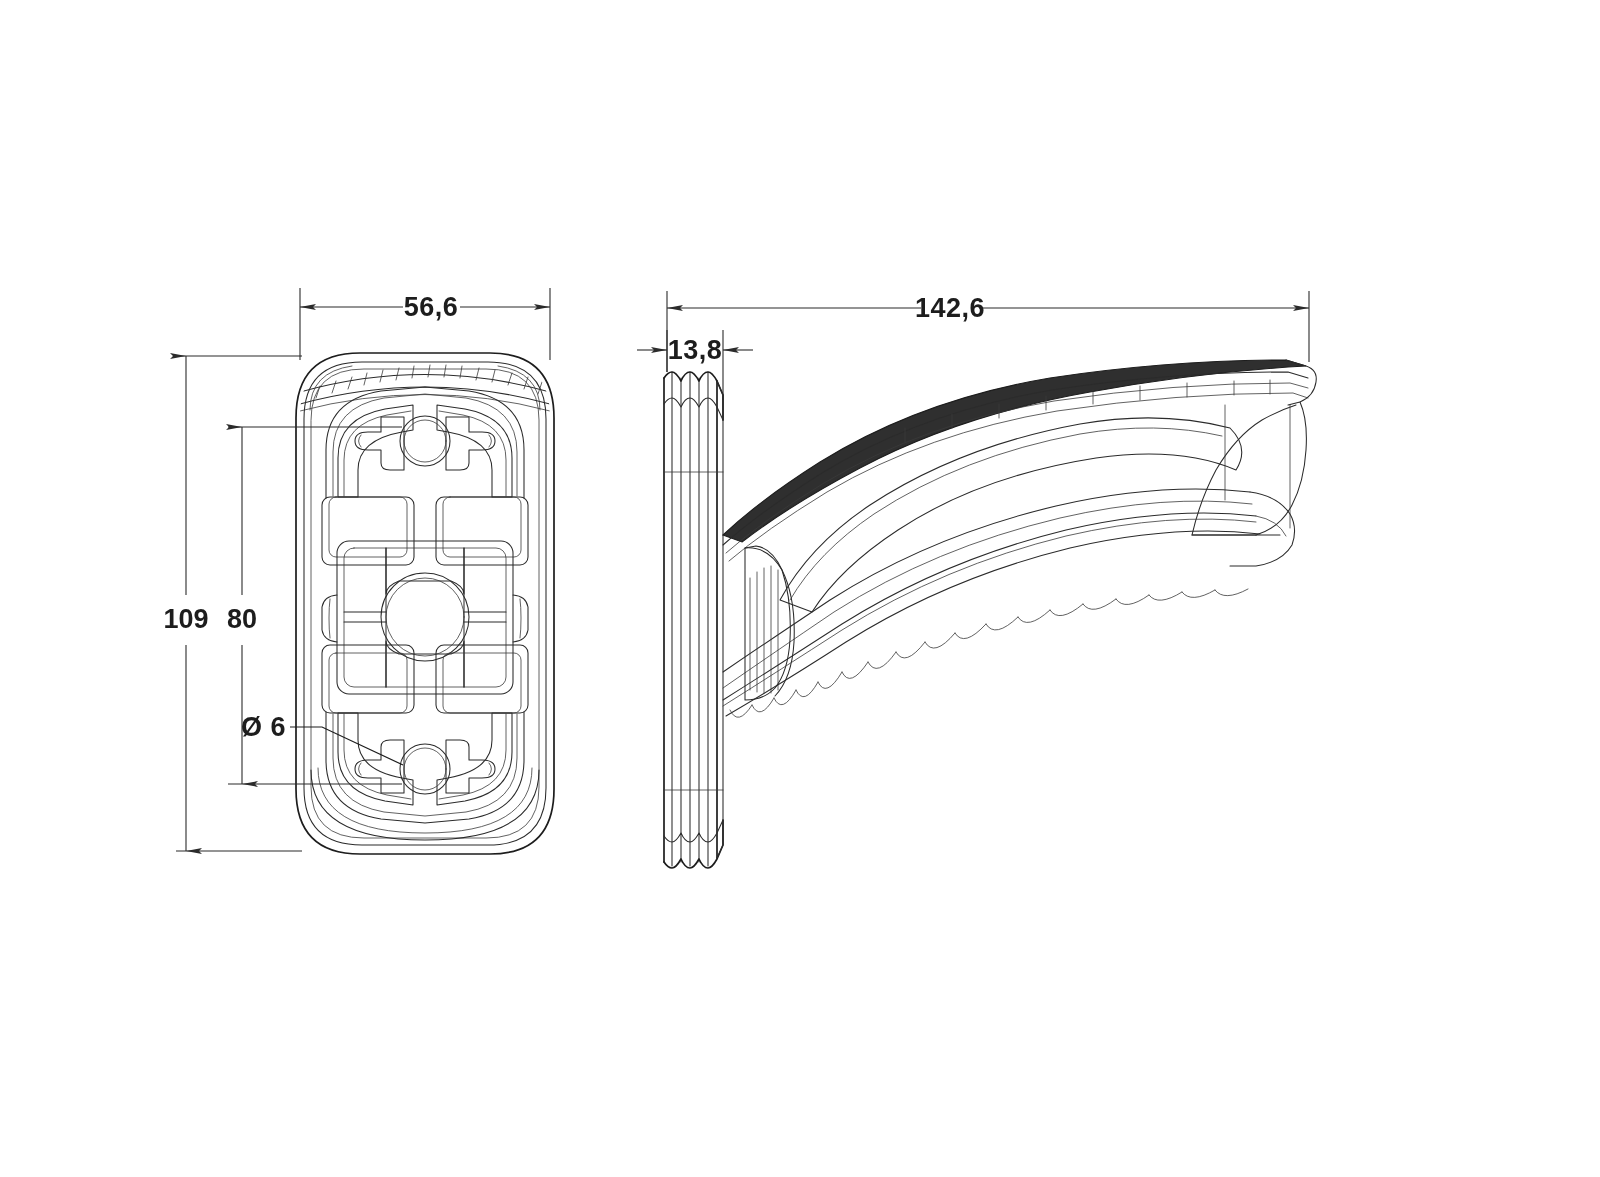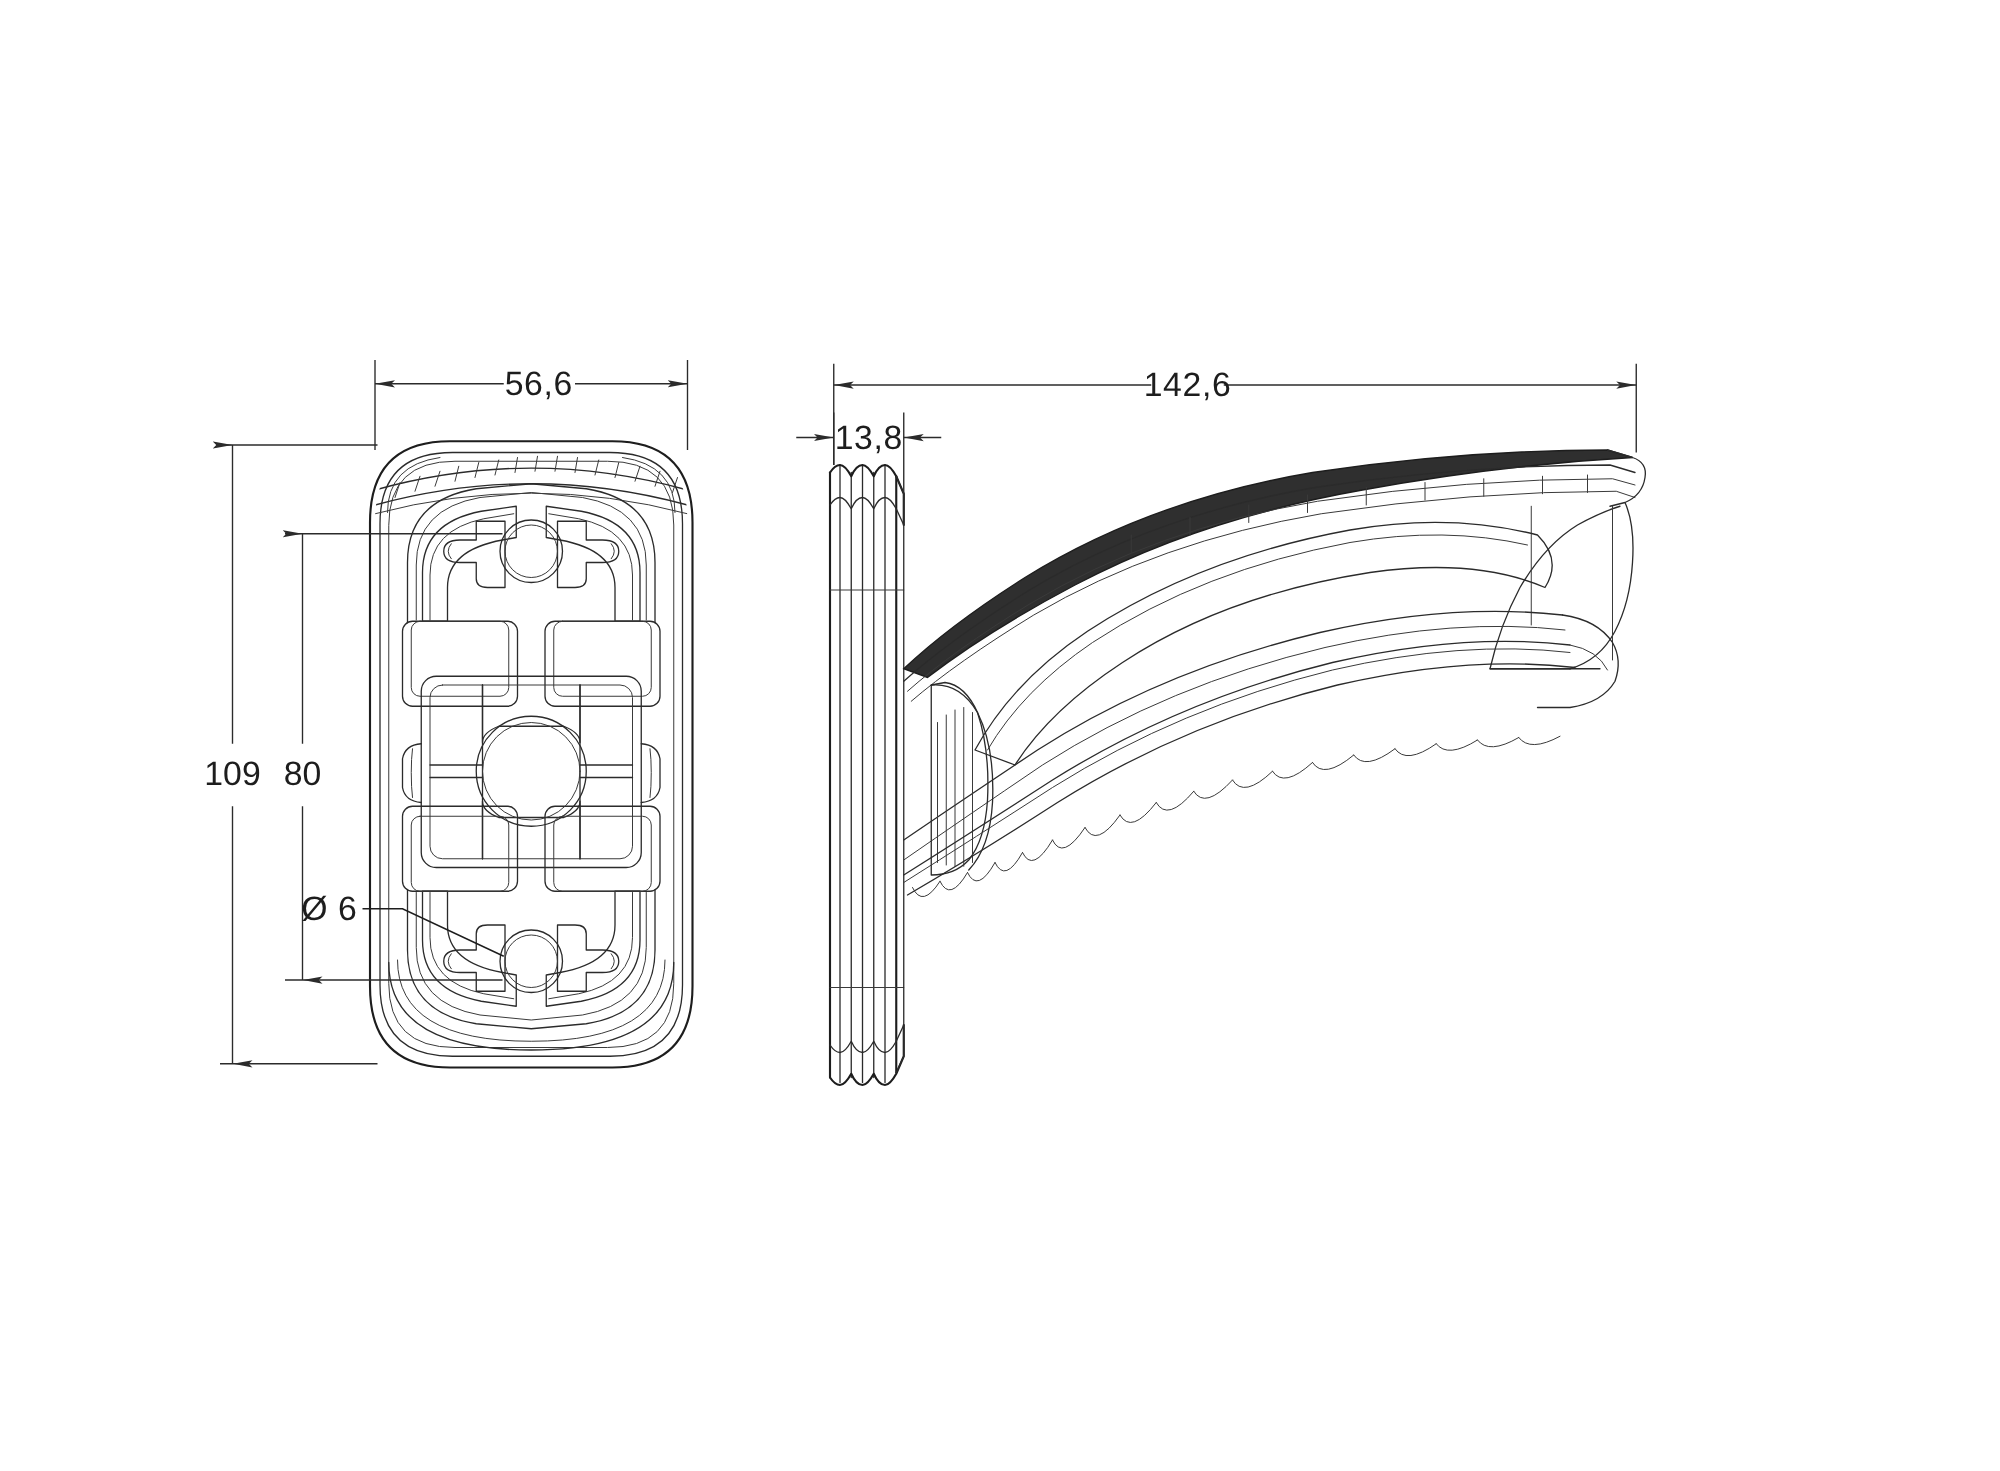--- a/index.html
+++ b/index.html
@@ -4,21 +4,21 @@
 <title>Technical Drawing</title>
 <style>
   html,body{margin:0;padding:0;background:#ffffff;}
   body{
     width:1600px;height:1177px;
     font-family:"Liberation Sans", sans-serif;
     color:#1a1a1a;
     overflow:hidden;
     position:relative;
   }
-  #sheet{position:absolute;inset:0;width:1600px;height:1177px;}
+  #sheet{position:absolute;inset:0;width:1600px;height:1177px;font-weight:bold;}
   svg.drawing{position:absolute;left:0;top:0;width:1600px;height:1177px;}
 
   .dim-text{
     font-family:"Liberation Sans", sans-serif;
     font-size:27px;
     fill:#1d1d1d;
     letter-spacing:0.5px;
   }
   .dim-text-v{
     font-family:"Liberation Sans", sans-serif;

